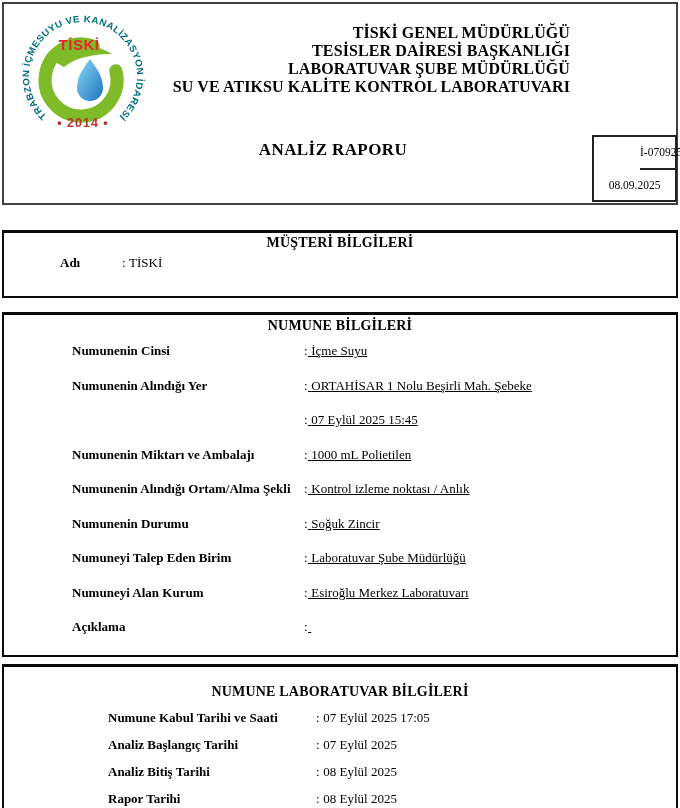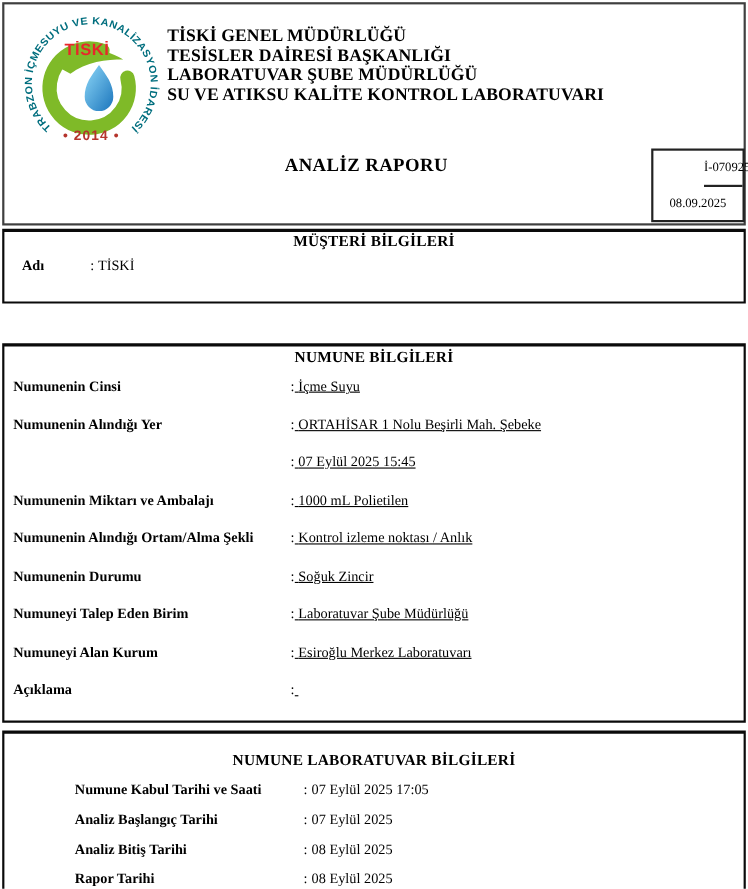--- a/index.html
+++ b/index.html
@@ -4,54 +4,54 @@
 <style>
   html,body{margin:0;padding:0;}
   body{
     width:680px;height:808px;position:relative;overflow:hidden;
     background:#ffffff;color:#000;
     font-family:"Liberation Serif","DejaVu Serif",serif;
   }
   .box{position:absolute;left:2px;width:676px;box-sizing:border-box;background:#fff;}
   #header-box{top:2px;height:203px;border:2px solid #3f3f3f;}
   .section-box{border:2px solid #0a0a0a;border-top-width:3px;}
-  #customer-box{top:208px;height:68px;}
+  #customer-box{top:230px;height:68px;}
   #sample-box{top:312px;height:345px;}
   #lab-box{top:664px;height:150px;}
 
   
   #logo{position:absolute;left:13px;top:6px;width:134px;height:130px;}
-  #head-lines{position:absolute;left:148px;top:20px;width:418px;text-align:left;
+  #head-lines{position:absolute;left:148px;top:20px;width:418px;text-align:right;
     font-weight:bold;font-size:16px;line-height:18px;letter-spacing:0.1px;}
   #report-title{position:absolute;left:128px;top:136px;width:402px;text-align:center;
     font-weight:bold;font-size:17px;letter-spacing:0.4px;}
   #report-box{position:absolute;left:588px;top:131px;width:85px;height:67px;
     box-sizing:border-box;border:2px solid #222;font-size:11.5px;text-align:center;}
   .rb-cell{height:30.5px;line-height:30.5px;white-space:nowrap;}
   .rb-cell:first-child{border-bottom:2px solid #222;margin-left:46px;}
 
   
   .section-title{margin:0;text-align:center;font-size:14px;font-weight:bold;
     line-height:16px;letter-spacing:0.2px;}
   #customer-box .section-title{padding-top:2px;line-height:15px;}
   #sample-box   .section-title{padding-top:3px;}
   #lab-box      .section-title{padding-top:17px;}
-  .rows{position:relative;}
+  .rows{position:relative;padding-left:40px;}
   #lab-box .rows{margin-top:4px;}
   #customer-box .rows{margin-top:-2px;}
   .row{position:relative;}
   #customer-box .row{height:29px;}
   #sample-box   .row{height:34.5px;}
   #lab-box      .row{height:27px;}
   .lbl,.val{position:absolute;top:50%;transform:translateY(-50%);
     font-size:13px;white-space:pre;}
   .lbl{font-weight:bold;}
   .val{font-weight:normal;}
   #customer-box .lbl{left:16px;}  #customer-box .val{left:78px;}
-  #sample-box   .lbl{left:8px;}  #sample-box   .val{left:260px;text-decoration:underline;}
+  #sample-box   .lbl{left:28px;}  #sample-box   .val{left:260px;text-decoration:underline;}
   #lab-box      .lbl{left:20px;margin-left:44px;}  #lab-box      .val{left:272px;}
   .colon{display:inline-block;min-width:4px;}
 </style>
 </head>
 <body>
 
 <div class="box" id="header-box">
 
   <svg id="logo" viewBox="0 0 134 130">
     <defs>

